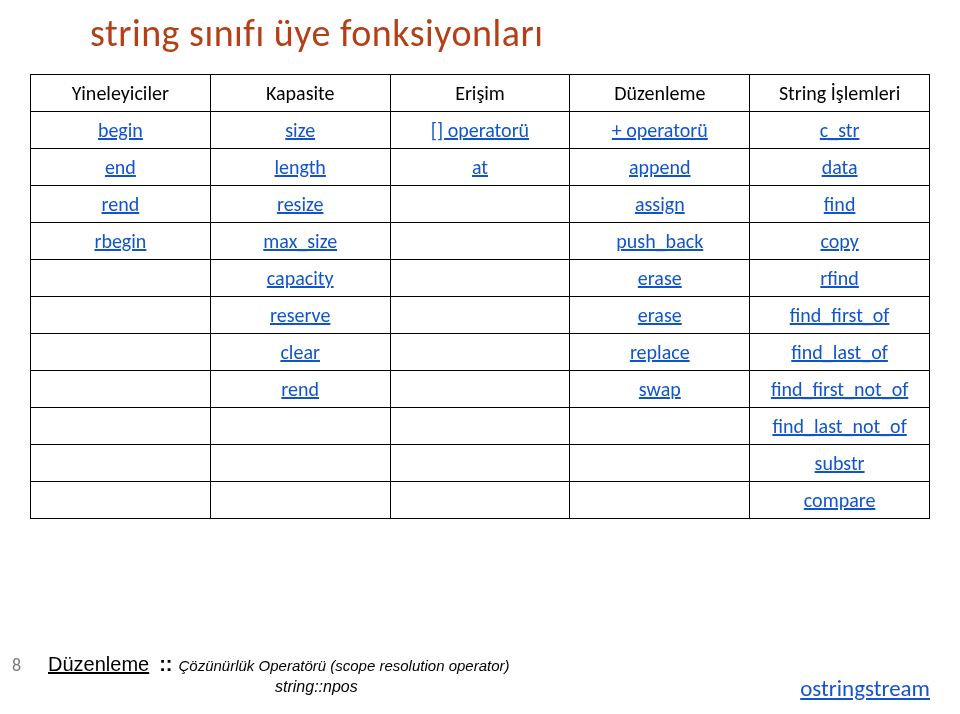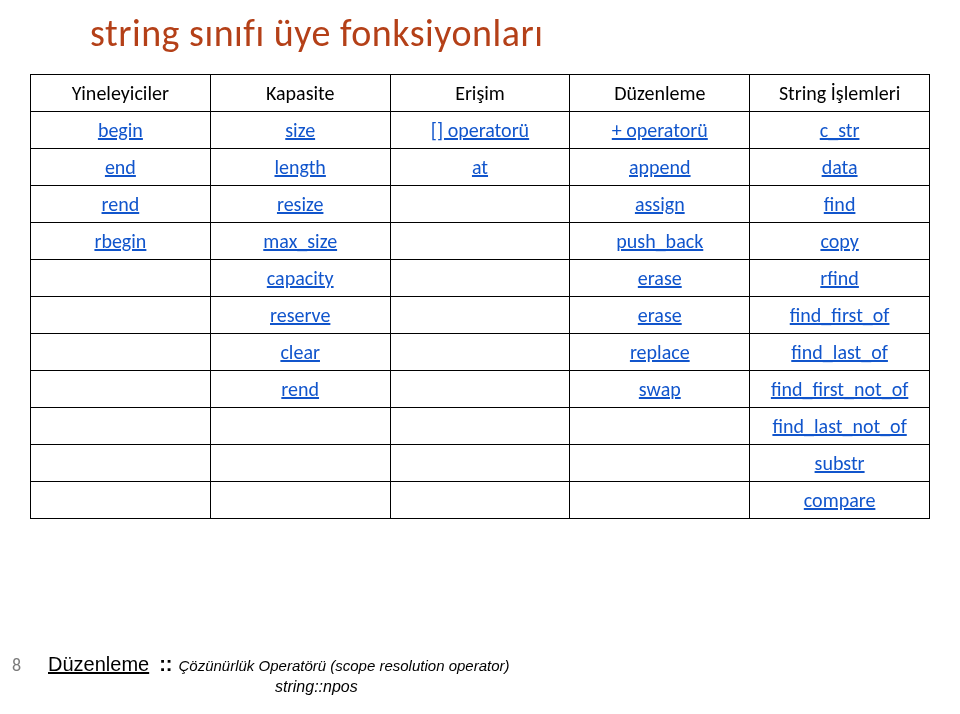--- a/index.html
+++ b/index.html
@@ -161,13 +161,14 @@
     <span style="font-family:Arial,sans-serif; font-size:20px; text-decoration:underline;">Düzenleme</span>
     <span style="width:10px;"></span>
     <span style="font-family:Arial,sans-serif; font-size:20px; font-weight:bold;">::</span>
     <span style="width:6px;"></span>
     <span style="font-family:Arial,sans-serif; font-size:15px; font-style:italic;text-align:center;">Çözünürlük Operatörü (scope resolution operator)</span>
   </div>
   <div style="margin-left:275px; font-family:Arial,sans-serif; font-style:italic; font-size:16px; margin-top:2px;">string::npos</div>
 </div>
 
 <div class="right-links">
+  <div><span>ostringstream</span></div>
 </div>
 
 </body></html>

